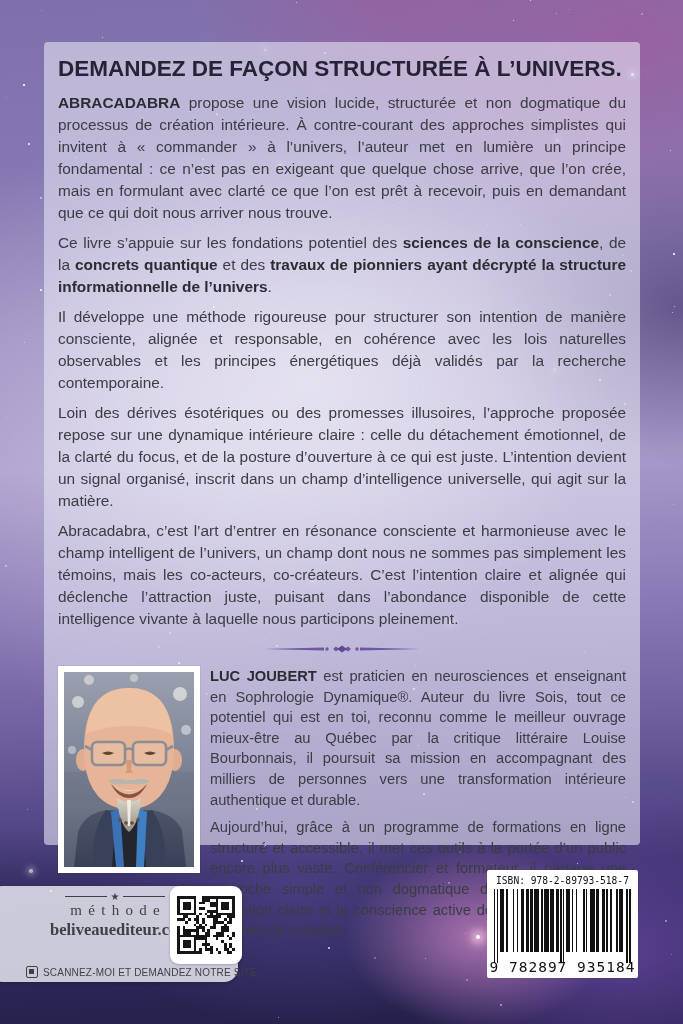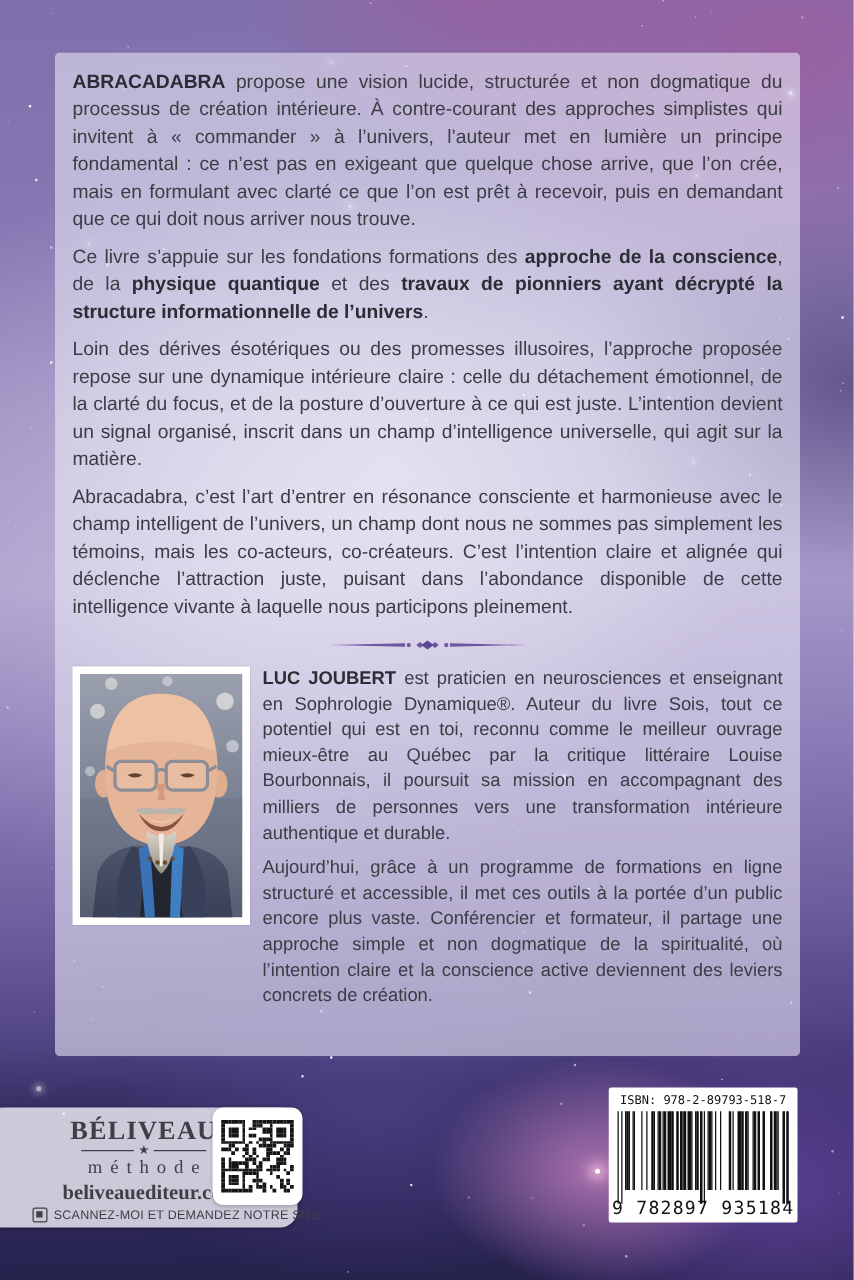--- a/index.html
+++ b/index.html
@@ -207,22 +207,24 @@
       <i class="star" style="left: 264px; top: 845px; width: 1.58443px; height: 1.58443px; opacity: 0.96;"></i>
       <i class="star" style="left: 453px; top: 142px; width: 1.00897px; height: 1.00897px; opacity: 0.62;"></i>
       <i class="star" style="left: 74px; top: 815px; width: 1.16086px; height: 1.16086px; opacity: 0.86;"></i>
       <i class="star" style="left: 208px; top: 103px; width: 1.20269px; height: 1.20269px; opacity: 0.93;"></i>
       <i class="star" style="left: 66px; top: 313px; width: 0.910265px; height: 0.910265px; opacity: 0.41;"></i>
       <i class="star" style="left: 418px; top: 745px; width: 1.26129px; height: 1.26129px; opacity: 0.9;"></i>
       <i class="star" style="left: 476px; top: 935px; width: 4px; height: 4px; box-shadow: rgba(255, 210, 235, 0.9) 0px 0px 10px 4px;"></i>
     </div>
 
   <div class="panel">
+    <h1 class="headline">DEMANDEZ DE FAÇON STRUCTURÉE À L’UNIVERS.</h1>
     <p class="jtext"><b>ABRACADABRA</b><span> propose une vision lucide, structurée et non dogmatique du processus de création intérieure. À contre-courant des approches simplistes qui invitent à « commander » à l’univers, l’auteur met en lumière un principe fondamental : ce n’est pas en exigeant que quelque chose arrive, que l’on crée, mais en formulant avec clarté ce que l’on est prêt à recevoir, puis en demandant que ce qui doit nous arriver nous trouve.</span></p>
-    <p class="jtext"><span>Ce livre s’appuie sur les fondations formations des </span><b>approche de la conscience</b><span>, de la </span><b>physique quantique</b><span> et des </span><b>travaux de pionniers ayant décrypté la structure informationnelle de l’univers</b><span>.</span></p>
+    <p class="jtext"><span>Ce livre s’appuie sur les fondations potentiel des </span><b>sciences de la conscience</b><span>, de la </span><b>concrets quantique</b><span> et des </span><b>travaux de pionniers ayant décrypté la structure informationnelle de l’univers</b><span>.</span></p>
+    <p class="jtext"><span>Il développe une méthode rigoureuse pour structurer son intention de manière consciente, alignée et responsable, en cohérence avec les lois naturelles observables et les principes énergétiques déjà validés par la recherche contemporaine.</span></p>
     <p class="jtext"><span>Loin des dérives ésotériques ou des promesses illusoires, l’approche proposée repose sur une dynamique intérieure claire : celle du détachement émotionnel, de la clarté du focus, et de la posture d’ouverture à ce qui est juste. L’intention devient un signal organisé, inscrit dans un champ d’intelligence universelle, qui agit sur la matière.</span></p>
     <p class="jtext"><span>Abracadabra, c’est l’art d’entrer en résonance consciente et harmonieuse avec le champ intelligent de l’univers, un champ dont nous ne sommes pas simplement les témoins, mais les co-acteurs, co-créateurs. C’est l’intention claire et alignée qui déclenche l’attraction juste, puisant dans l’abondance disponible de cette intelligence vivante à laquelle nous participons pleinement.</span></p>
 
     <div class="divider-wrap">
       <svg width="160" height="14" viewBox="0 0 160 14">
         <polygon points="2,7 62,5.6 62,8.4" fill="#6f55a2"></polygon>
         <polygon points="158,7 98,5.6 98,8.4" fill="#6f55a2"></polygon>
         <circle cx="65" cy="7" r="1.7" fill="#6f55a2"></circle>
         <circle cx="95" cy="7" r="1.7" fill="#6f55a2"></circle>
         <polygon points="71,7 74,4.6 77,7 74,9.4" fill="#6f55a2"></polygon>
@@ -299,21 +301,20 @@
       </div>
       <div class="bio">
         <p class="jtext"><b>LUC JOUBERT</b><span> est praticien en neurosciences et enseignant en Sophrologie Dynamique®. Auteur du livre Sois, tout ce potentiel qui est en toi, reconnu comme le meilleur ouvrage mieux-être au Québec par la critique littéraire Louise Bourbonnais, il poursuit sa mission en accompagnant des milliers de personnes vers une transformation intérieure authentique et durable.</span></p>
         <p class="jtext"><span>Aujourd’hui, grâce à un programme de formations en ligne structuré et accessible, il met ces outils à la portée d’un public encore plus vaste. Conférencier et formateur, il partage une approche simple et non dogmatique de la spiritualité, où l’intention claire et la conscience active deviennent des leviers concrets de création.</span></p>
       </div>
     </div>
   </div>
 
   <div class="publisher">
     <div class="pub-col">
-      <div class="pub-name">BÉLIVEAU</div>
       <div class="star-rule">
         <span class="rule"></span>
         <span class="star-glyph">★</span>
         <span class="rule"></span>
       </div>
       <div class="pub-sub">méthode</div>
       <div class="pub-site">beliveauediteur.com</div>
     </div>
     <div class="qr-box">
       <div class="qr-grid" id="qr">

